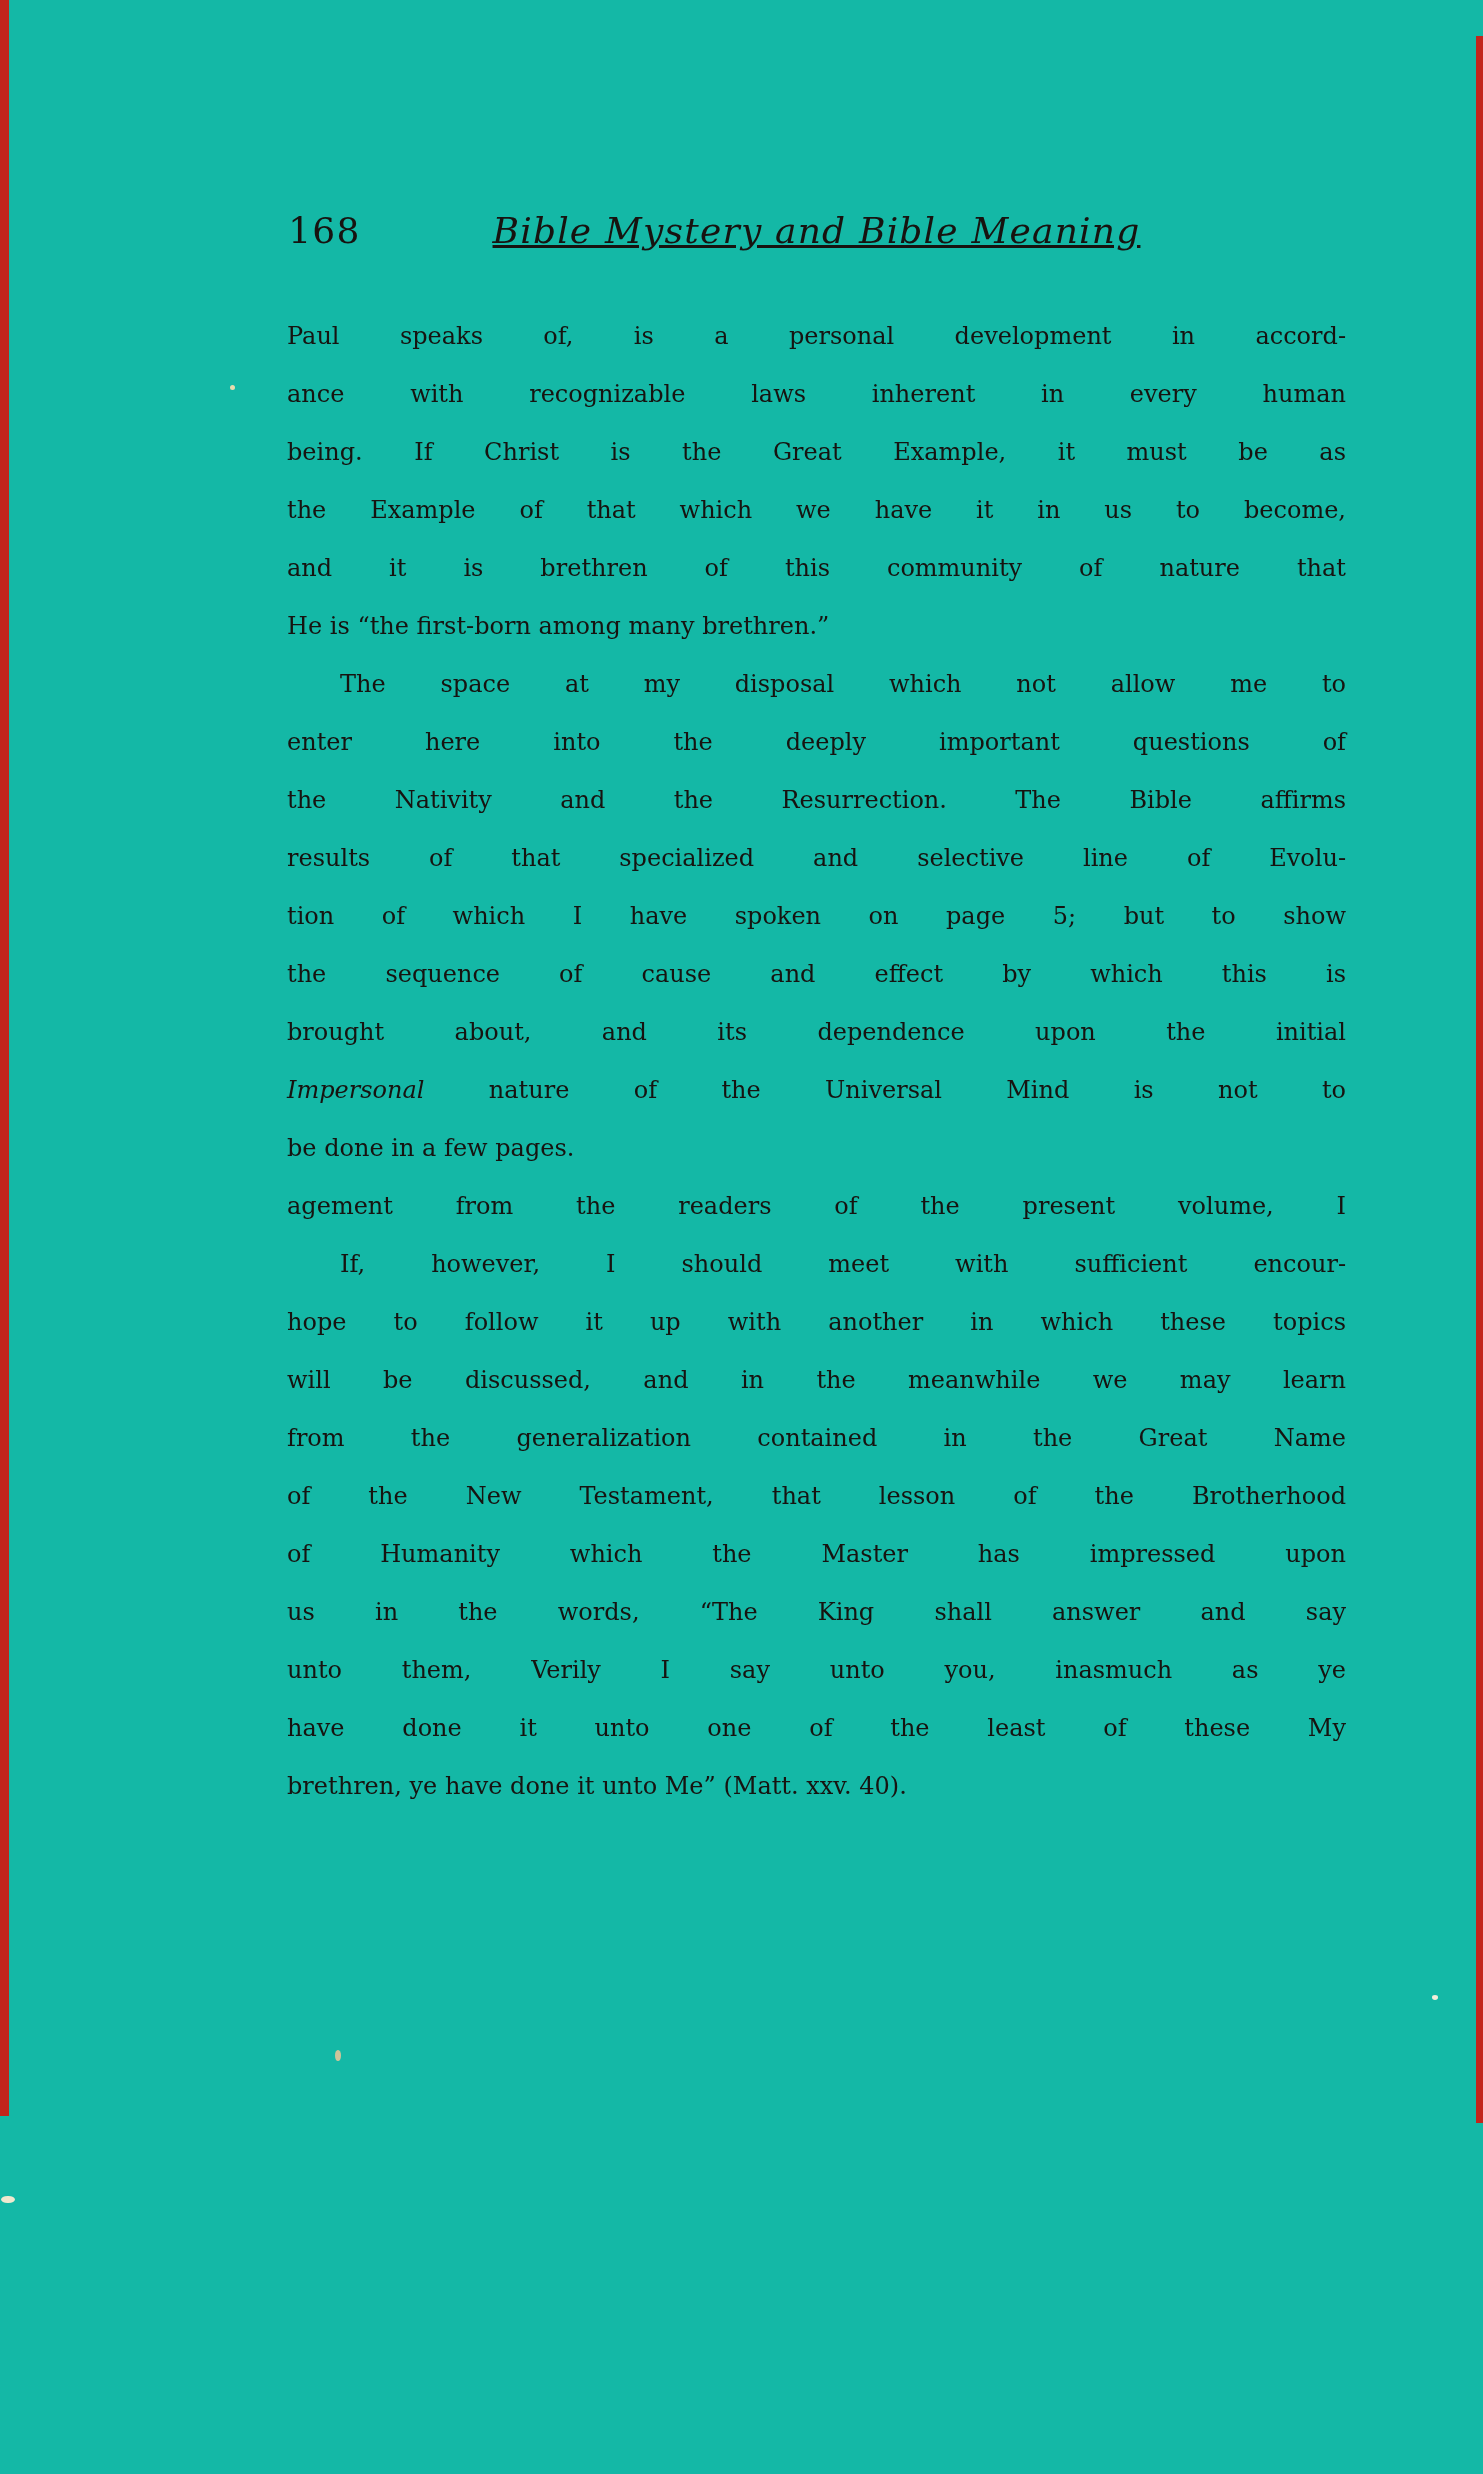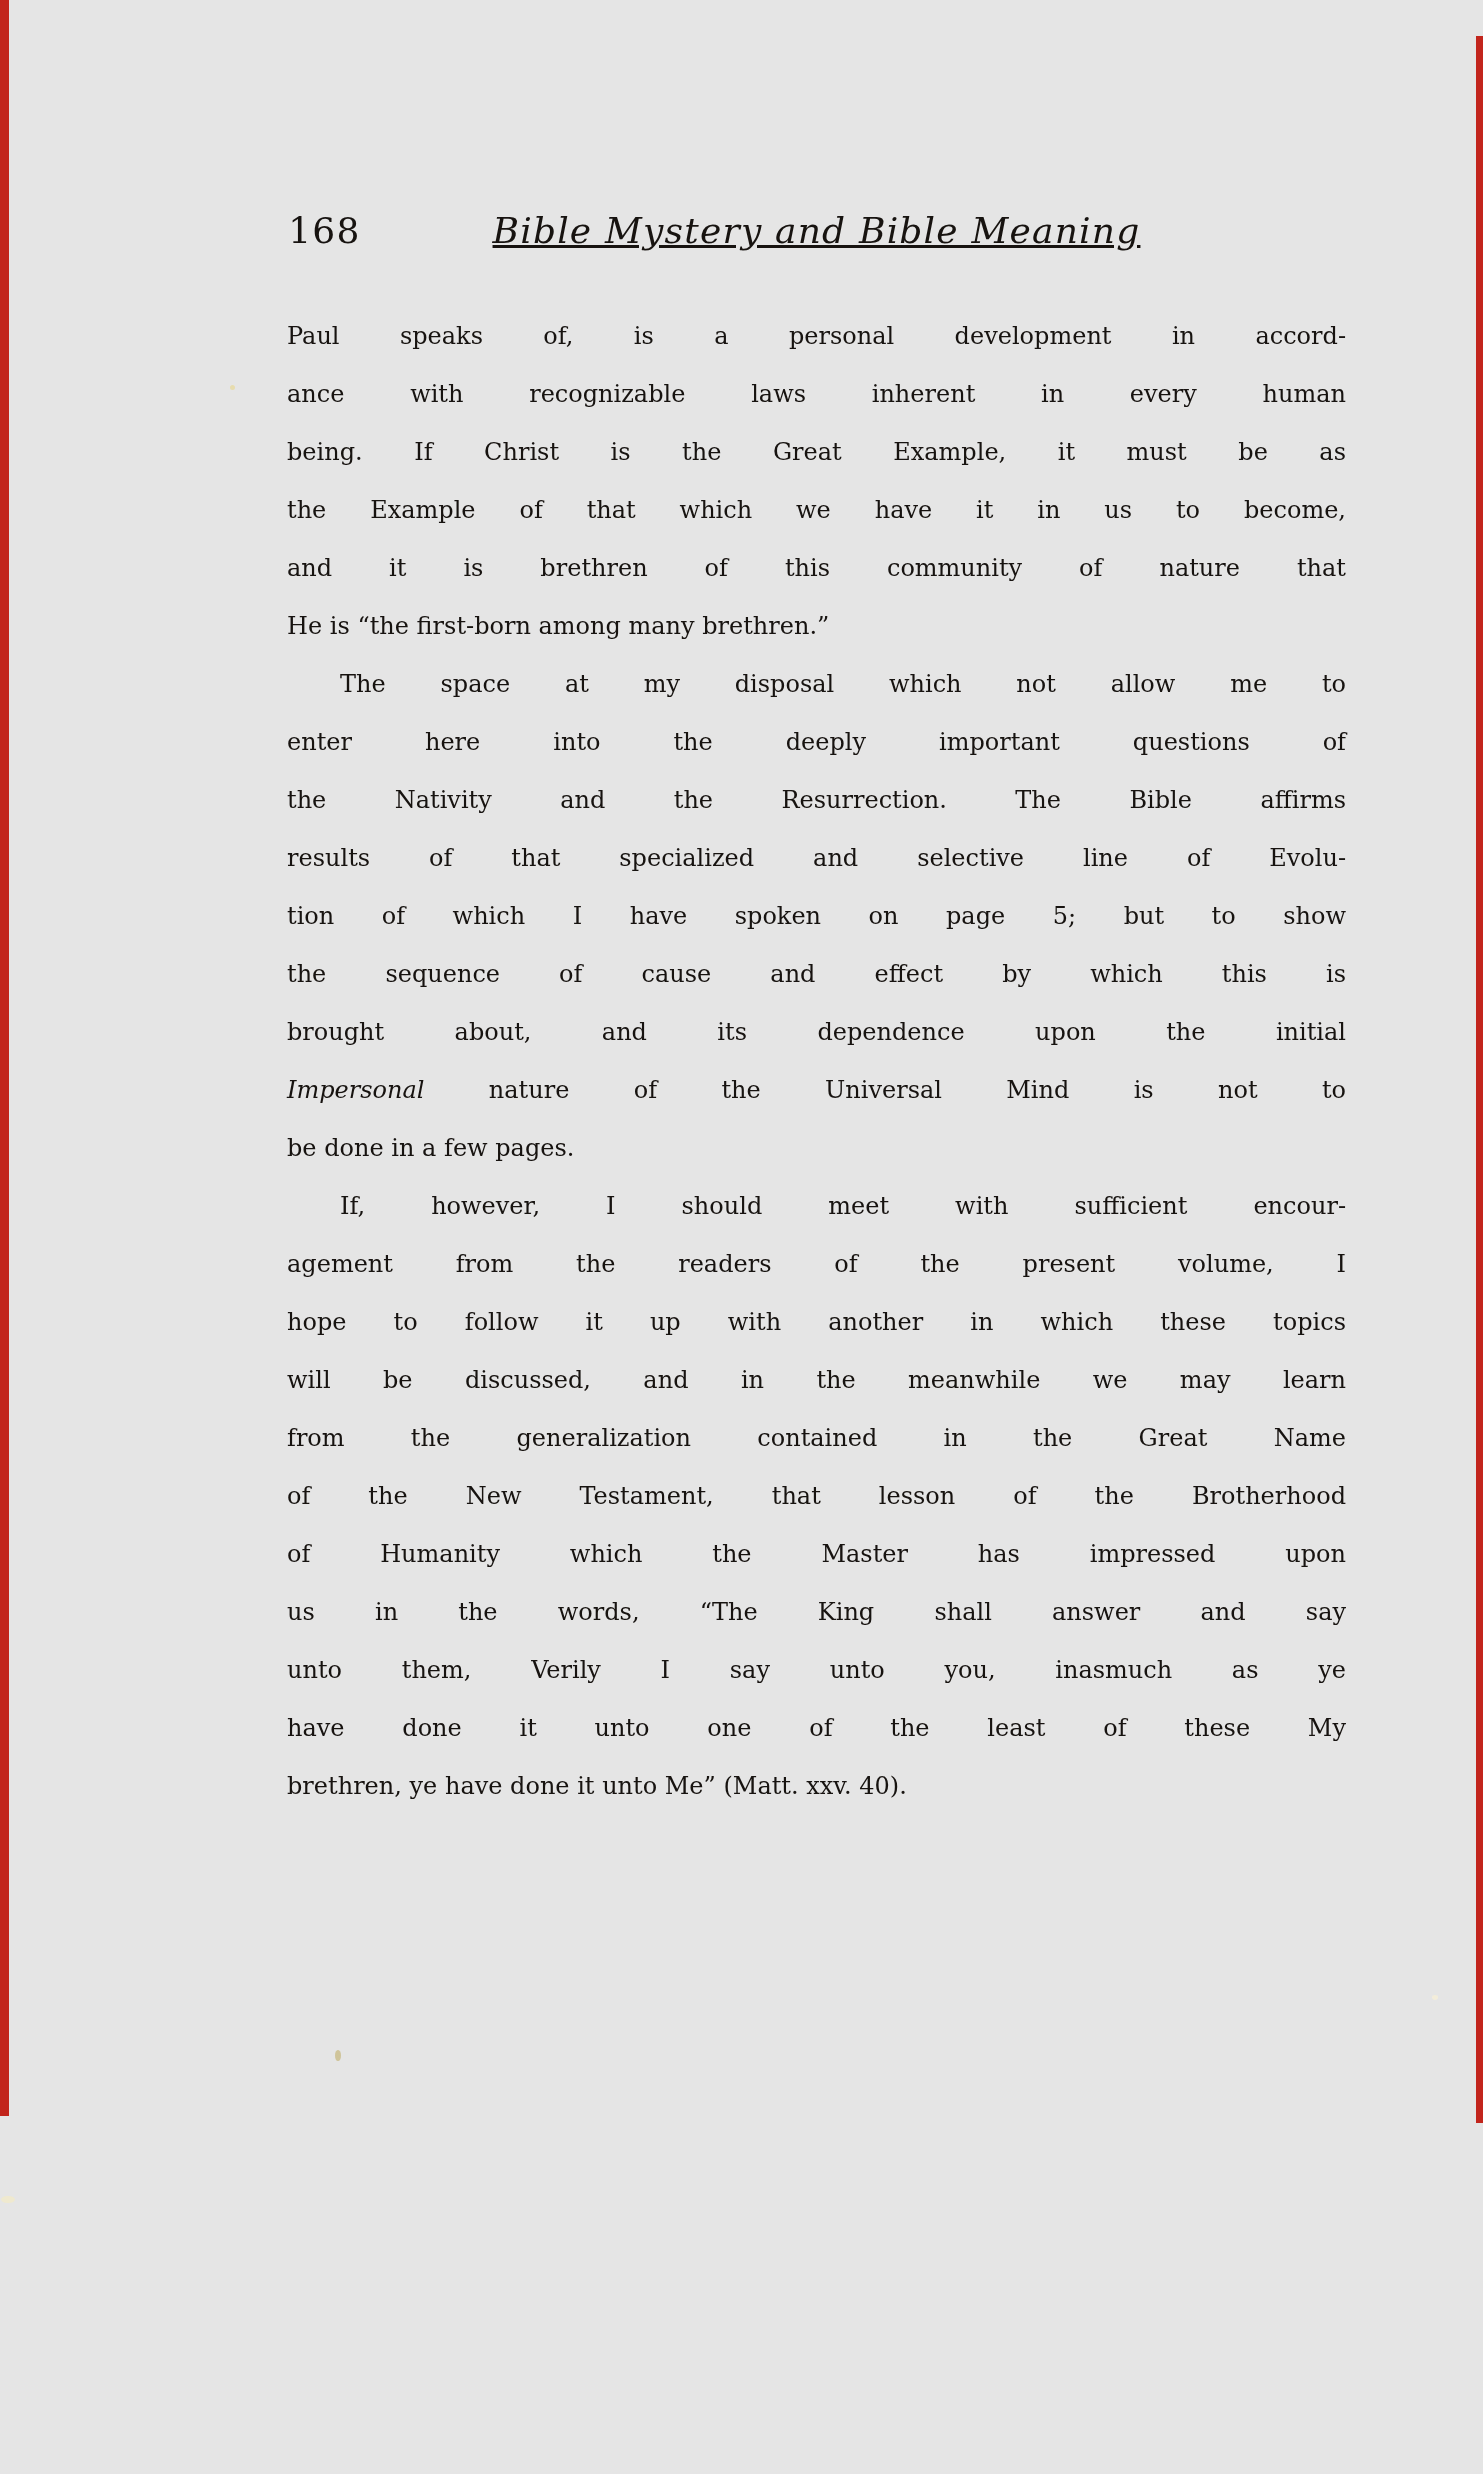--- a/index.html
+++ b/index.html
@@ -30,21 +30,21 @@
   }
   .line.j{text-align:justify;text-align-last:justify;}
   .line.indent{text-indent:53px;}
   .italic{font-style:italic;}
   .edge-bar{position:absolute;}
   .speck{position:absolute;border-radius:50%;}
 </style>
 </head>
 <body>
 
-<div class="page" style="background: #e5e5e5; color: rgb(23, 19, 16);">
+<div class="page" style="background: #14b8a6; color: rgb(23, 19, 16);">
 
   <header class="running-head">
     <span class="page-num">168</span>
     <span class="running-title">Bible Mystery and Bible Meaning</span>
   </header>
 
   <main class="body-text">
       <div class="line j"><span>Paul speaks of, is a personal development in accord-</span></div>
       <div class="line j"><span>ance with recognizable laws inherent in every human</span></div>
       <div class="line j"><span>being.  If Christ is the Great Example, it must be as</span></div>
@@ -53,22 +53,22 @@
       <div class="line"><span>He is “the first-born among many brethren.”</span></div>
       <div class="line j indent"><span>The space at my disposal which not allow me to</span></div>
       <div class="line j"><span>enter here into the deeply important questions of</span></div>
       <div class="line j"><span>the Nativity and the Resurrection.  The Bible affirms</span></div>
       <div class="line j"><span>results of that specialized and selective line of Evolu-</span></div>
       <div class="line j"><span>tion of which I have spoken on page 5; but to show</span></div>
       <div class="line j"><span>the sequence of cause and effect by which this is</span></div>
       <div class="line j"><span>brought about, and its dependence upon the initial</span></div>
       <div class="line j"><span class="italic">Impersonal</span><span> nature of the Universal Mind is not to</span></div>
       <div class="line"><span>be done in a few pages.</span></div>
+      <div class="line j"><span>agement from the readers of the present volume, I</span></div>
       <div class="line j indent"><span>If, however, I should meet with sufficient encour-</span></div>
-      <div class="line j"><span>agement from the readers of the present volume, I</span></div>
       <div class="line j"><span>hope to follow it up with another in which these topics</span></div>
       <div class="line j"><span>will be discussed, and in the meanwhile we may learn</span></div>
       <div class="line j"><span>from the generalization contained in the Great Name</span></div>
       <div class="line j"><span>of the New Testament, that lesson of the Brotherhood</span></div>
       <div class="line j"><span>of Humanity which the Master has impressed upon</span></div>
       <div class="line j"><span>us in the words, “The King shall answer and say</span></div>
       <div class="line j"><span>unto them, Verily I say unto you, inasmuch as ye</span></div>
       <div class="line j"><span>have done it unto one of the least of these My</span></div>
       <div class="line"><span>brethren, ye have done it unto Me” (Matt. xxv. 40).</span></div>
     </main>

